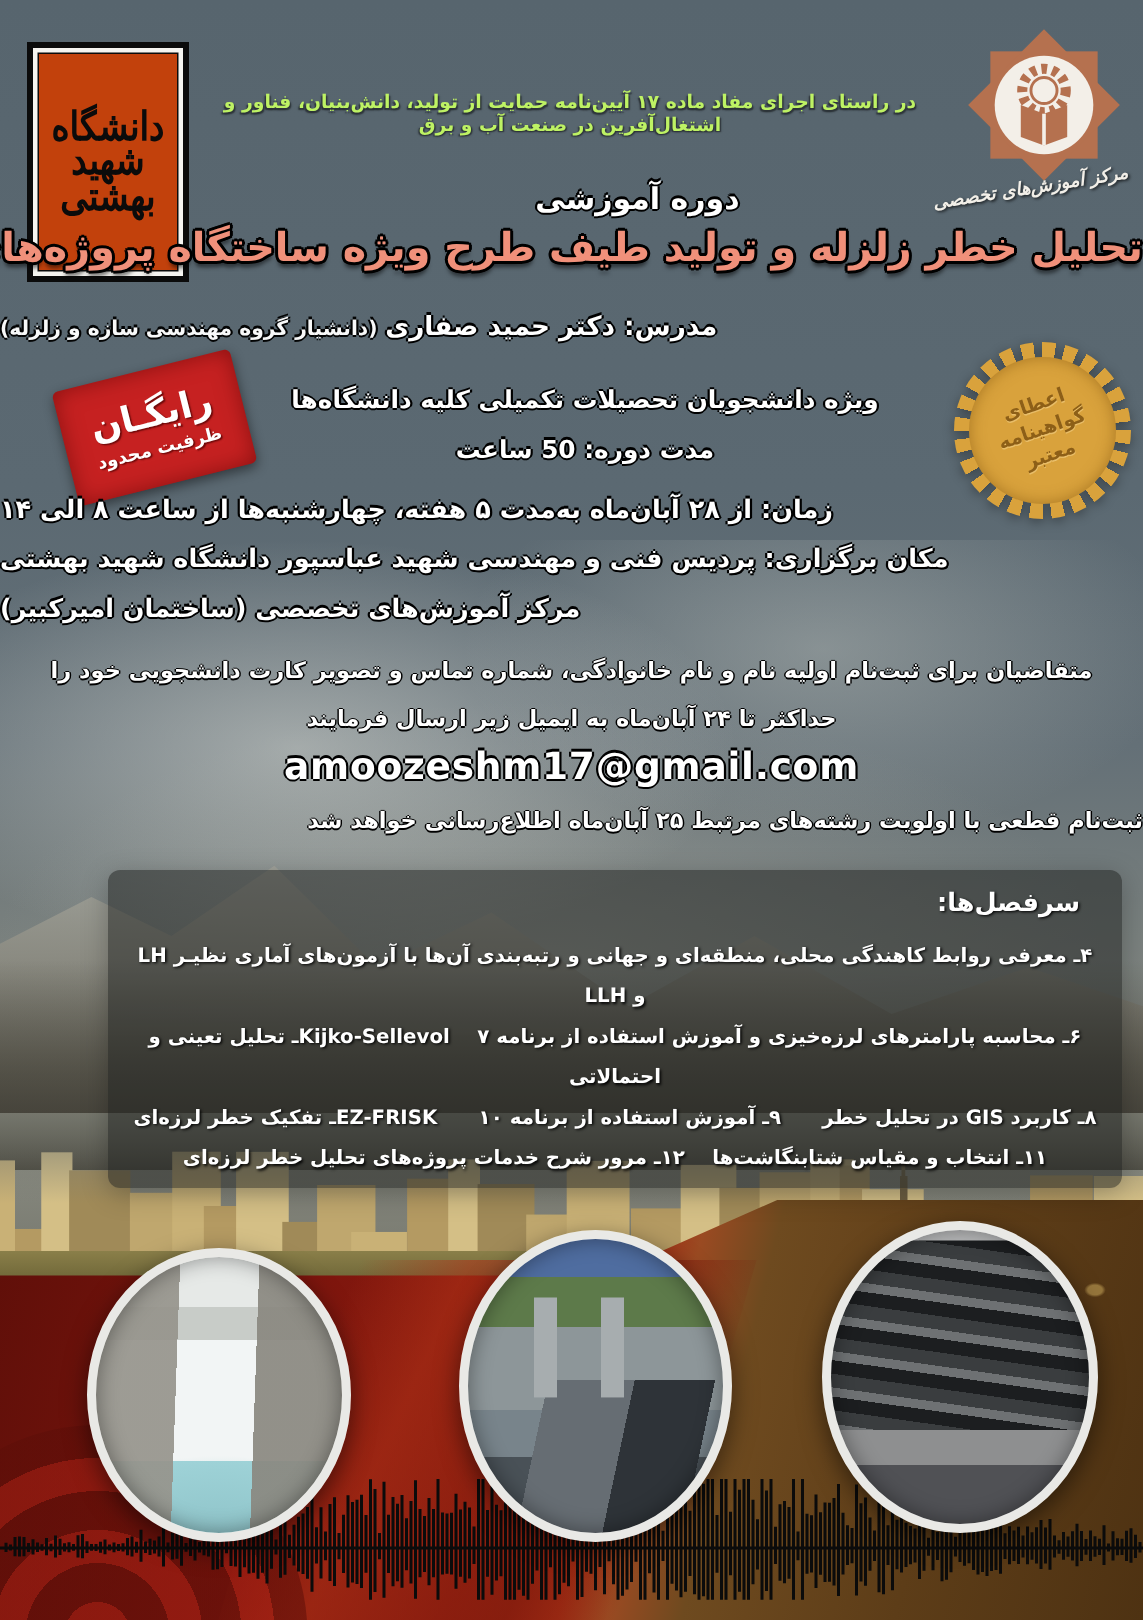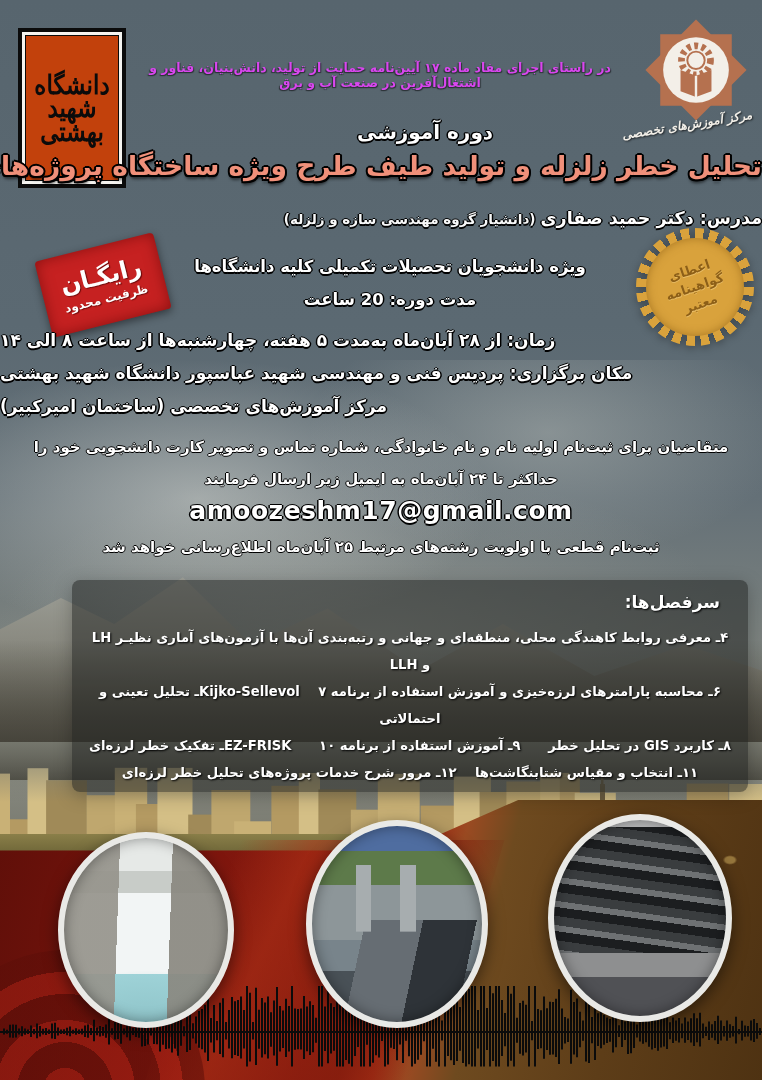--- a/index.html
+++ b/index.html
@@ -43,30 +43,30 @@
   .uni-logo{left:18px;top:28px;width:100px;height:152px;z-index:9;background:#c2410c;
       border:4px solid #0b0b0b;box-shadow:inset 0 0 0 3px #f5f4f0, inset 0 0 0 4px #0b0b0b;
       display:flex;flex-direction:column;align-items:center;justify-content:center;}
   .uni-logo span{font-family:"DejaVu Serif",serif;font-weight:bold;color:#0b0b0b;
       font-size:23px;line-height:1.02;transform:scaleY(1.15);}
   .center-logo{left:638px;top:12px;width:116px;height:116px;z-index:9;}
   .logo-caption{left:612px;top:118px;width:150px;z-index:9;text-align:center;
       font-style:italic;font-size:12px;font-weight:bold;color:#f2efe8;transform:rotate(-9deg);
       text-shadow:1px 1px 2px rgba(0,0,0,.7);}
   .banner{left:110px;top:60px;width:540px;z-index:9;text-align:center;direction:rtl;
-      font-size:12.5px;font-weight:bold;color:#d946ef;text-shadow:1px 1px 1px #2c3338,-1px 1px 1px #2c3338;}
+      font-size:12.5px;font-weight:bold;color:#bef264;text-shadow:1px 1px 1px #2c3338,-1px 1px 1px #2c3338;}
 
   
   .kicker{left:0;top:120px;width:762px;z-index:9;text-align:center;direction:rtl;
       font-size:20px;font-weight:bold;transform:translateX(44px);
       text-shadow:1.5px 0 #000,-1.5px 0 #000,0 1.5px #000,0 -1.5px #000,1px 1px #000,-1px -1px #000;}
   .title{left:0;top:150px;width:762px;z-index:9;text-align:center;direction:rtl;white-space:nowrap;
       font-size:26.5px;font-weight:bold;color:#f0907a;
       text-shadow:2px 0 #000,-2px 0 #000,0 2px #000,0 -2px #000,1.5px 1.5px #000,-1.5px 1.5px #000,1.5px -1.5px #000,-1.5px -1.5px #000,0 4px 3px rgba(0,0,0,.55);}
-  .instructor{left:0;top:208px;width:762px;z-index:9;text-align:right;direction:rtl;
+  .instructor{left:0;top:208px;width:762px;z-index:9;text-align:left;direction:rtl;
       text-shadow:1.5px 0 #000,-1.5px 0 #000,0 1.5px #000,0 -1.5px #000;}
   .instructor .name{font-size:17.5px;font-weight:bold;}
   .instructor .note{font-size:13.5px;font-weight:bold;opacity:.96;}
 
   
   .stamp{left:42px;top:246px;width:122px;height:78px;z-index:9;background:#c62121;border-radius:4px;
       transform:rotate(-14deg);box-shadow:0 3px 8px rgba(0,0,0,.45), inset 0 0 14px rgba(80,0,0,.5);
       display:flex;flex-direction:column;align-items:center;justify-content:center;direction:rtl;}
   .stamp .big{font-size:24px;font-weight:bold;line-height:1;text-shadow:1px 1px 1px #6e0a0a;}
   .stamp .small{font-size:12px;font-weight:bold;margin-top:4px;text-shadow:1px 1px 1px #6e0a0a;}
@@ -87,21 +87,21 @@
   
   .sched{left:0;width:762px;z-index:9;text-align:left;direction:rtl;font-size:17px;font-weight:bold;
       text-shadow:1.5px 0 #000,-1.5px 0 #000,0 1.5px #000,0 -1.5px #000,1px 1px #000;}
   .t-time{top:330px;} .t-loc1{top:363px;} .t-loc2{top:396px;}
   .reg{left:0;width:762px;z-index:9;text-align:center;direction:rtl;font-size:15px;font-weight:bold;
       text-shadow:1px 0 #000,-1px 0 #000,0 1px #000,0 -1px #000;}
   .r1{top:438px;} .r2{top:470px;}
   .email{left:0;top:496px;width:762px;z-index:9;text-align:center;direction:ltr;
       font-size:25px;font-weight:bold;letter-spacing:.5px;
       text-shadow:1.5px 0 #000,-1.5px 0 #000,0 1.5px #000,0 -1.5px #000;}
-  .r3{top:538px;}
+  .r3{top:538px;text-align:right;}
 
   
   .panel{left:72px;top:580px;width:676px;height:212px;z-index:6;border-radius:8px;
       background:rgba(30,33,31,.52);box-shadow:0 4px 18px rgba(0,0,0,.25);}
   .panel-head{position:absolute;top:12px;right:28px;direction:rtl;font-size:17px;font-weight:bold;
       text-shadow:1px 1px 2px #000;}
   .panel-lines{position:absolute;top:44px;left:14px;right:14px;direction:rtl;}
   .panel-lines div{text-align:center;font-size:13.2px;font-weight:bold;line-height:27px;
       white-space:pre-wrap;text-shadow:1px 1px 2px #000;}
 
@@ -196,21 +196,21 @@
     <span class="name">مدرس: دکتر حمید صفاری</span>
     <span class="note">(دانشیار گروه مهندسی سازه و زلزله)</span>
   </div>
 
   <div class="abs stamp">
     <div class="big">رایگـان</div>
     <div class="small">ظرفیت محدود</div>
   </div>
   <div class="abs audience">
     <div>ویژه دانشجویان تحصیلات تکمیلی کلیه دانشگاه‌ها</div>
-    <div>مدت دوره: 20 ساعت</div>
+    <div>مدت دوره: 50 ساعت</div>
   </div>
   <div class="abs badge">
     <div class="burst"></div>
     <div class="core"></div>
     <div class="btext">اعطای گواهینامه معتبر</div>
   </div>
 
   <div class="abs sched t-time">زمان: از ۲۸ آبان‌ماه به‌مدت ۵ هفته، چهارشنبه‌ها از ساعت ۸ الی ۱۴</div>
   <div class="abs sched t-loc2">مرکز آموزش‌های تخصصی (ساختمان امیرکبیر)</div>
   <div class="abs sched t-loc1">مکان برگزاری: پردیس فنی و مهندسی شهید عباسپور دانشگاه شهید بهشتی</div>

